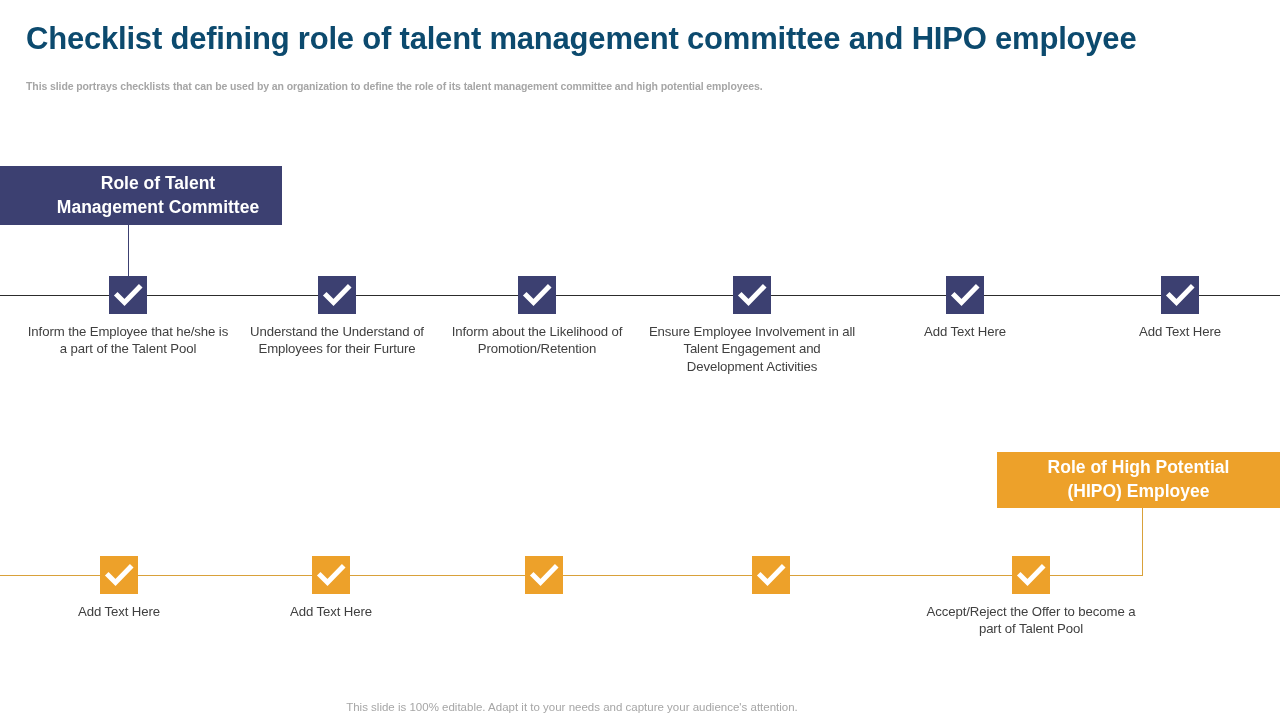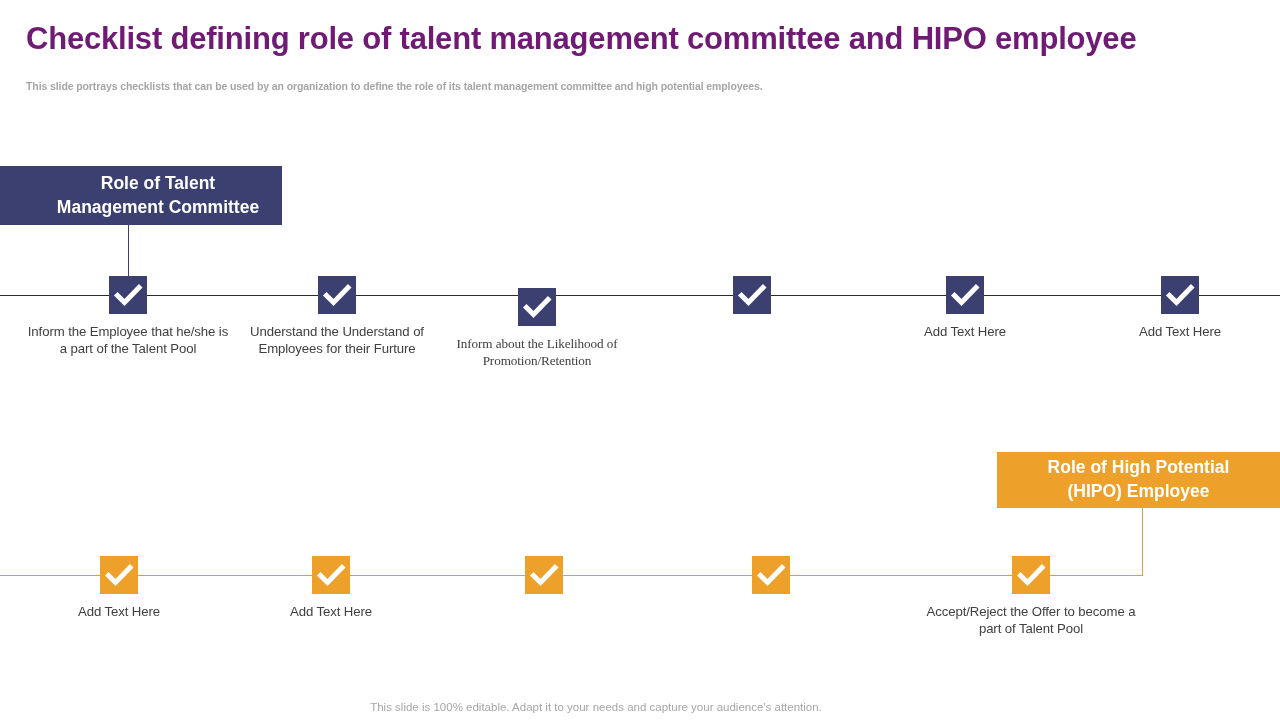--- a/index.html
+++ b/index.html
@@ -18,21 +18,21 @@
 
   
   .slide-title {
     position: absolute;
     left: 26px;
     top: 22px;
     width: 1230px;
     font-size: 31px;
     font-weight: 700;
     letter-spacing: -0.2px;
-    color: #701a75;
+    color: #0c4a6e;
     line-height: 1.12;
     white-space: nowrap;
   }
   .slide-subtitle {
     position: absolute;
     left: 26px;
     top: 80px;
     width: 1100px;
     font-size: 10.5px;
     font-weight: 600;
@@ -132,21 +132,20 @@
 
   
   .footer-note {
     position: absolute;
     left: 0;
     top: 701px;
     width: 1144px;
     text-align: center;
     font-size: 11.5px;
     color: #a6a6a6;
-    padding-left: 24px;
   }
 </style>
 </head>
 <body>
 
 <div class="slide-title">Checklist defining role of talent management committee and HIPO employee</div>
 <div class="slide-subtitle">This slide portrays checklists that can be used by an organization to define the role of its talent management committee and high potential employees.</div>
 
 <div class="line hline-purple"></div>
 <div class="line vline-purple"></div>
@@ -179,36 +178,37 @@
     </div>
     <div class="node purple" style="left: 337px; top: 276px;">
       <span class="checkbox">
         <svg width="38" height="38" viewBox="0 0 38 38">
           <rect x="0" y="0" width="38" height="38" fill="#3c4071"></rect>
           <path d="M8.5 19.5 L15.5 26.5 L30 11.5" fill="none" stroke="#ffffff" stroke-width="5" stroke-linecap="square" stroke-linejoin="miter"></path>
         </svg>
       </span>
       <div class="node-label">Understand the Understand of Employees for their Furture</div>
     </div>
-    <div class="node purple" style="left: 537px; top: 288px; font-family: Liberation Serif, serif;">
+    <div class="node purple" style="left: 537px; top: 276px;">
       <span class="checkbox">
         <svg width="38" height="38" viewBox="0 0 38 38">
           <rect x="0" y="0" width="38" height="38" fill="#3c4071"></rect>
           <path d="M8.5 19.5 L15.5 26.5 L30 11.5" fill="none" stroke="#ffffff" stroke-width="5" stroke-linecap="square" stroke-linejoin="miter"></path>
         </svg>
       </span>
       <div class="node-label">Inform about the Likelihood of Promotion/Retention</div>
     </div>
     <div class="node purple" style="left: 752px; top: 276px;">
       <span class="checkbox">
         <svg width="38" height="38" viewBox="0 0 38 38">
           <rect x="0" y="0" width="38" height="38" fill="#3c4071"></rect>
           <path d="M8.5 19.5 L15.5 26.5 L30 11.5" fill="none" stroke="#ffffff" stroke-width="5" stroke-linecap="square" stroke-linejoin="miter"></path>
         </svg>
       </span>
+      <div class="node-label">Ensure Employee Involvement in all Talent Engagement and Development Activities</div>
     </div>
     <div class="node purple" style="left: 965px; top: 276px;">
       <span class="checkbox">
         <svg width="38" height="38" viewBox="0 0 38 38">
           <rect x="0" y="0" width="38" height="38" fill="#3c4071"></rect>
           <path d="M8.5 19.5 L15.5 26.5 L30 11.5" fill="none" stroke="#ffffff" stroke-width="5" stroke-linecap="square" stroke-linejoin="miter"></path>
         </svg>
       </span>
       <div class="node-label">Add Text Here</div>
     </div>

